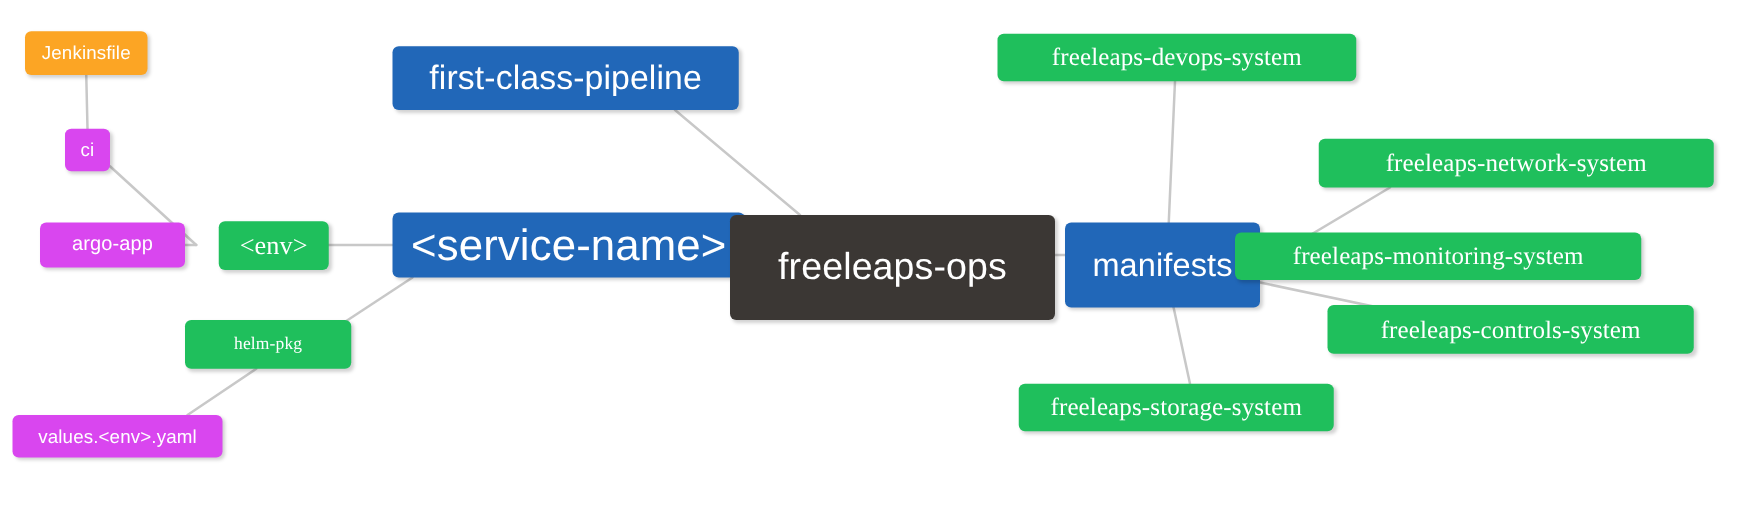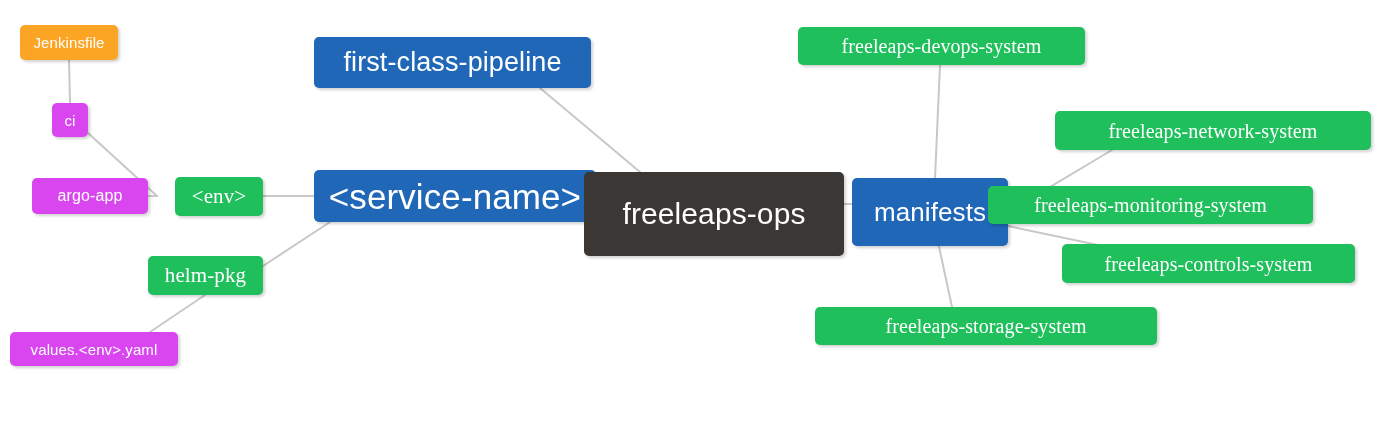--- a/index.html
+++ b/index.html
@@ -64,25 +64,25 @@
       <line x1="1008" y1="212" x2="1112" y2="150" stroke="#c8c8c8" stroke-width="2" stroke-linecap="round"></line>
       <line x1="1008" y1="205" x2="1050" y2="205" stroke="#c8c8c8" stroke-width="2" stroke-linecap="round"></line>
       <line x1="1008" y1="226" x2="1150" y2="256" stroke="#c8c8c8" stroke-width="2" stroke-linecap="round"></line>
       <line x1="935" y1="228" x2="952" y2="307" stroke="#c8c8c8" stroke-width="2" stroke-linecap="round"></line>
     </svg>
   <div id="node-layer">
       <div class="node n-orange" style="left: 20px; top: 25px; width: 98px; height: 35px; font-size: 15px;">Jenkinsfile</div>
       <div class="node n-red" style="left: 52px; top: 103px; width: 36px; height: 34px; font-size: 15px;">ci</div>
       <div class="node n-red" style="left: 32px; top: 178px; width: 116px; height: 36px; font-size: 16px;">argo-app</div>
       <div class="node n-green" style="left: 175px; top: 177px; width: 88px; height: 39px; font-size: 21px;">&lt;env&gt;</div>
-      <div class="node n-green" style="left: 148px; top: 256px; width: 115px; height: 39px; font-size: 21px;">helm-pkg</div>
+      <div class="node n-green" style="left: 148px; top: 256px; width: 133px; height: 39px; font-size: 14px;">helm-pkg</div>
       <div class="node n-red" style="left: 10px; top: 332px; width: 168px; height: 34px; font-size: 15px;">values.&lt;env&gt;.yaml</div>
       <div class="node n-blue" style="left: 314px; top: 37px; width: 277px; height: 51px; font-size: 27px;">first-class-pipeline</div>
       <div class="node n-blue" style="left: 314px; top: 170px; width: 282px; height: 52px; font-size: 35px;">&lt;service-name&gt;</div>
       <div class="node n-root" style="left: 584px; top: 172px; width: 260px; height: 84px; font-size: 30px;">freeleaps-ops</div>
       <div class="node n-blue" style="left: 852px; top: 178px; width: 156px; height: 68px; font-size: 26px;">manifests</div>
       <div class="node n-green" style="left: 798px; top: 27px; width: 287px; height: 38px; font-size: 20px;">freeleaps-devops-system</div>
       <div class="node n-green" style="left: 1055px; top: 111px; width: 316px; height: 39px; font-size: 20px;">freeleaps-network-system</div>
       <div class="node n-green" style="left: 988px; top: 186px; width: 325px; height: 38px; font-size: 20px;">freeleaps-monitoring-system</div>
       <div class="node n-green" style="left: 1062px; top: 244px; width: 293px; height: 39px; font-size: 20px;">freeleaps-controls-system</div>
-      <div class="node n-green" style="left: 815px; top: 307px; width: 342px; height: 38px; font-size: 20px;">freeleaps-storage-system</div>
+      <div class="node n-green" style="left: 815px; top: 307px; width: 252px; height: 38px; font-size: 20px;">freeleaps-storage-system</div>
     </div>
 </div>
 
 </body></html>

